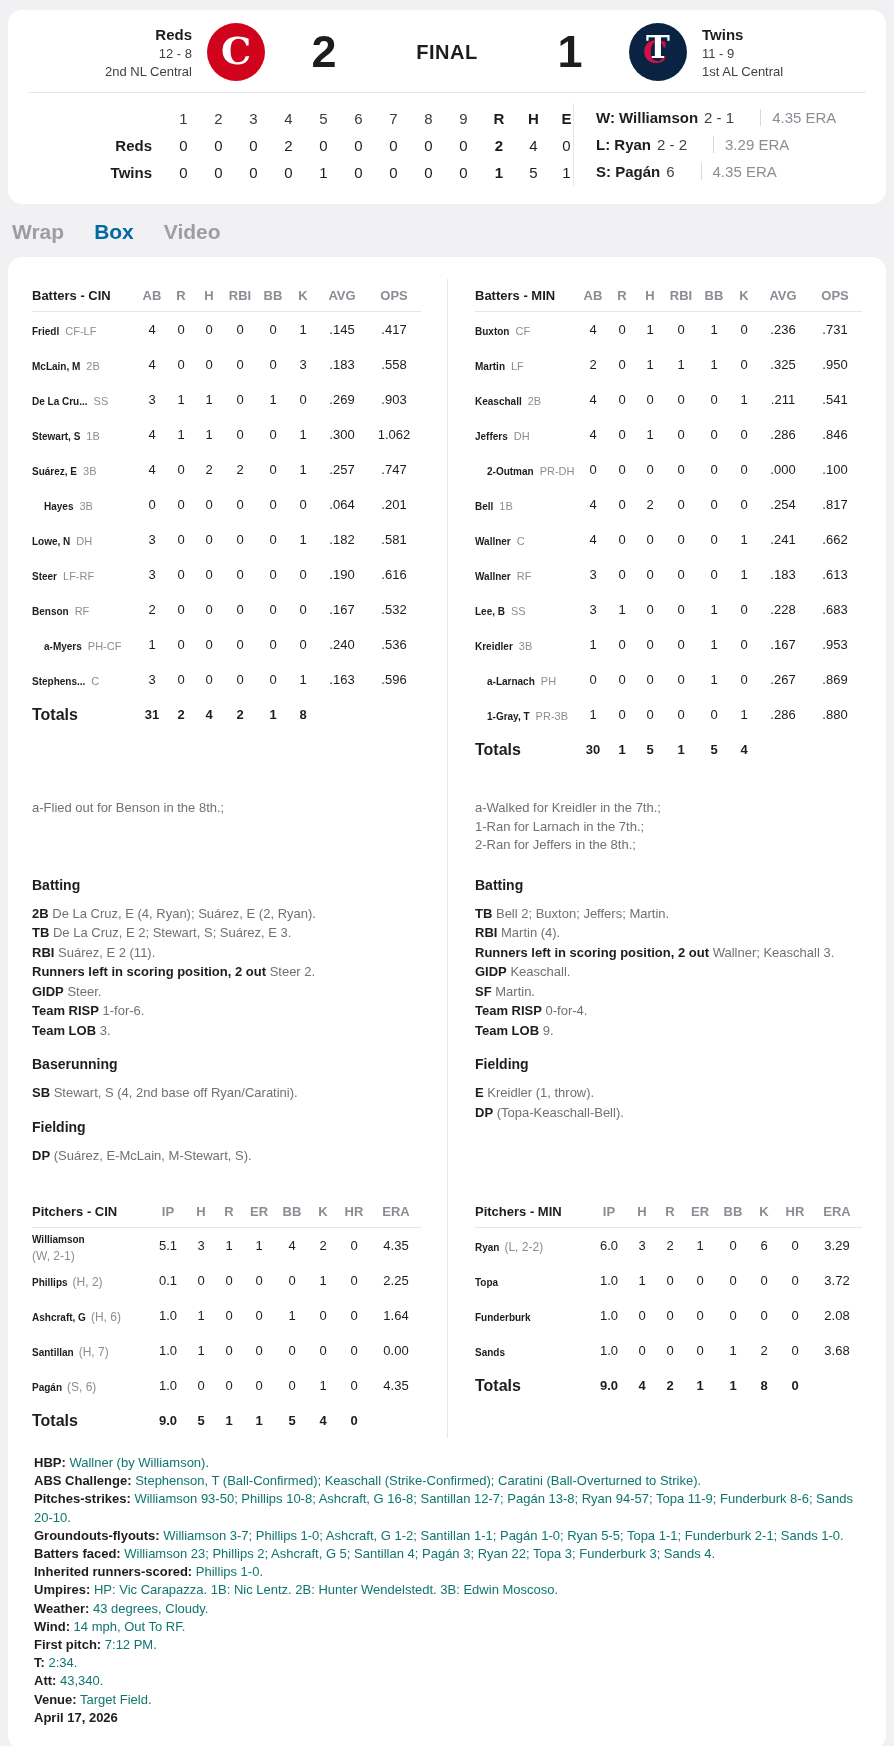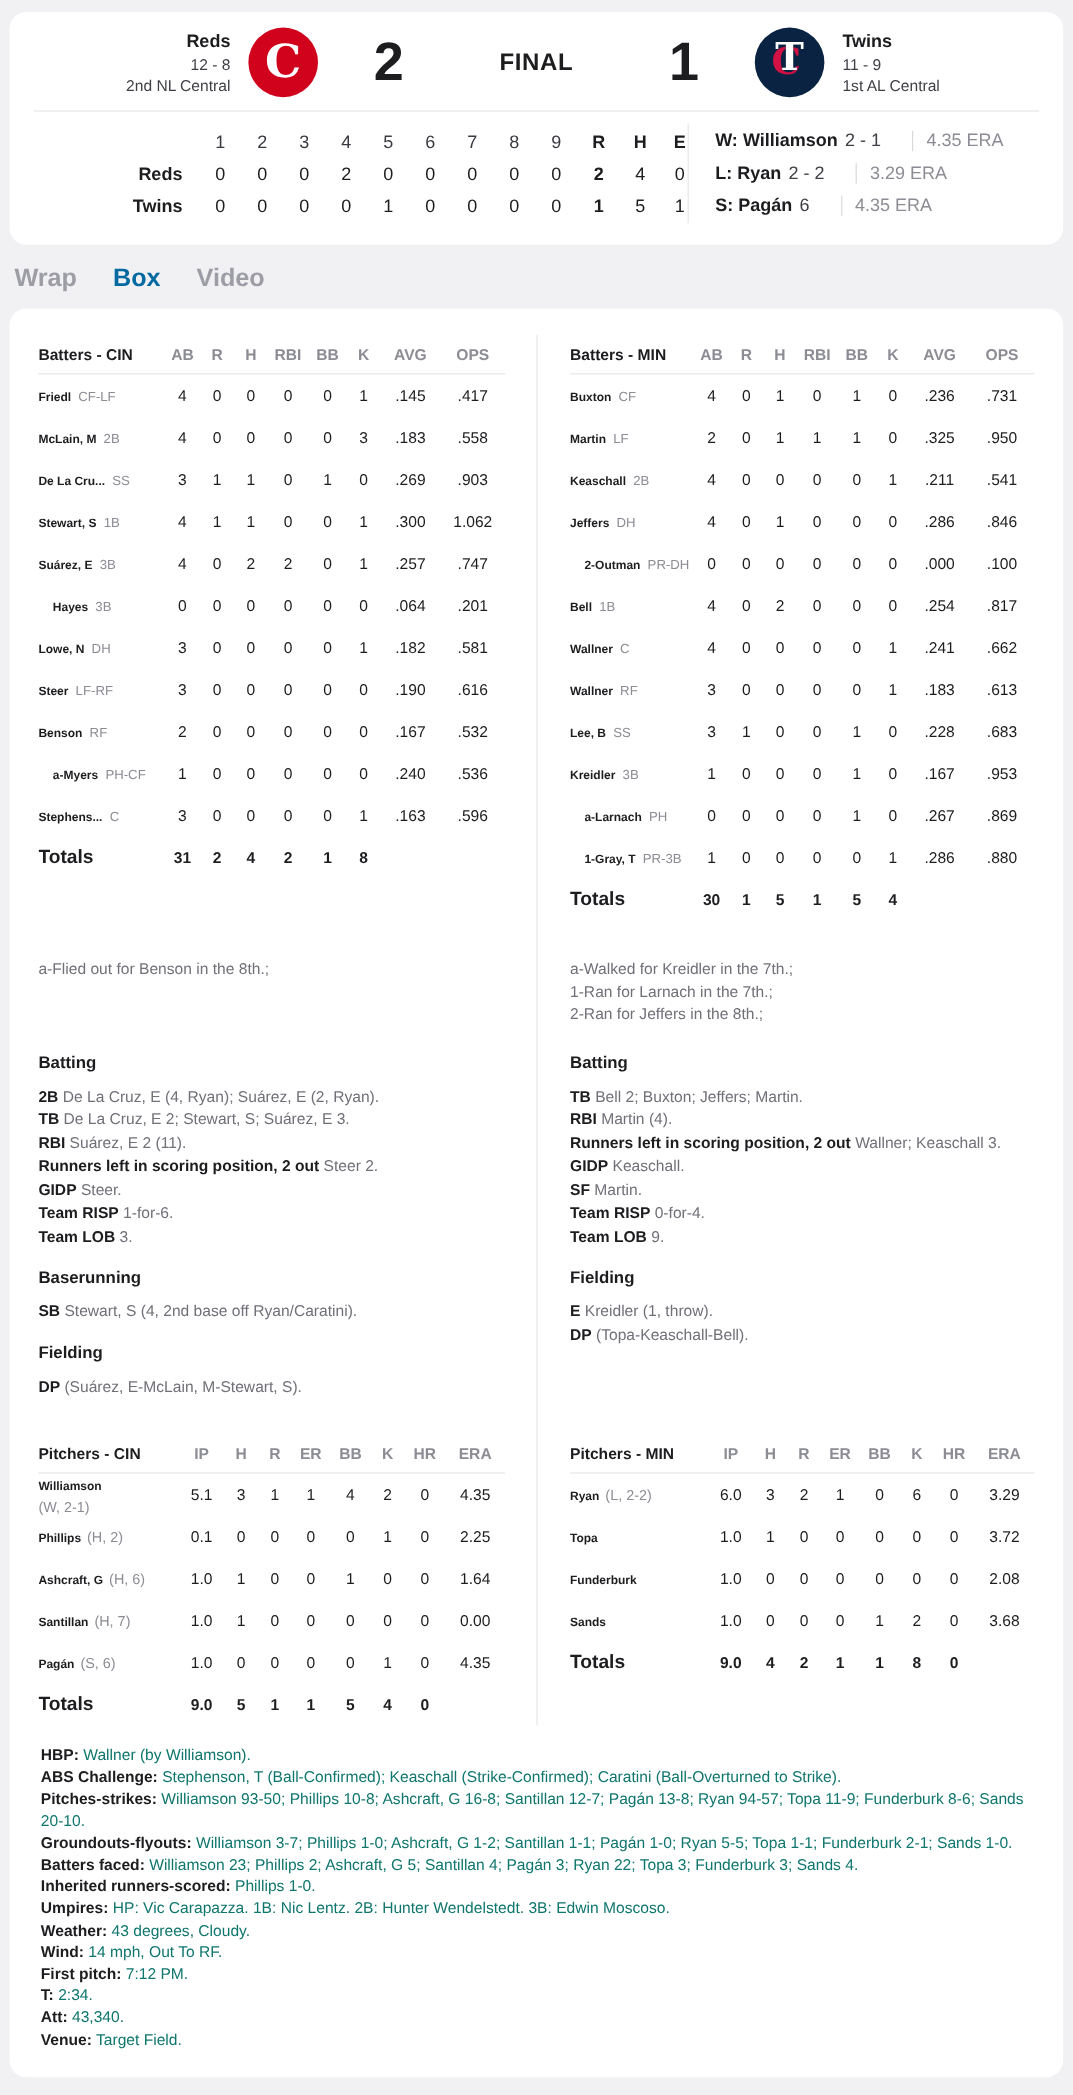--- a/index.html
+++ b/index.html
@@ -694,16 +694,17 @@
         <div class="f-line"><span class="lbl">Groundouts-flyouts:</span><span class="txt"> Williamson 3-7; Phillips 1-0; Ashcraft, G 1-2; Santillan 1-1; Pagán 1-0; Ryan 5-5; Topa 1-1; Funderburk 2-1; Sands 1-0.</span></div>
         <div class="f-line"><span class="lbl">Batters faced:</span><span class="txt"> Williamson 23; Phillips 2; Ashcraft, G 5; Santillan 4; Pagán 3; Ryan 22; Topa 3; Funderburk 3; Sands 4.</span></div>
         <div class="f-line"><span class="lbl">Inherited runners-scored:</span><span class="txt"> Phillips 1-0.</span></div>
         <div class="f-line"><span class="lbl">Umpires:</span><span class="txt"> HP: Vic Carapazza. 1B: Nic Lentz. 2B: Hunter Wendelstedt. 3B: Edwin Moscoso.</span></div>
         <div class="f-line"><span class="lbl">Weather:</span><span class="txt"> 43 degrees, Cloudy.</span></div>
         <div class="f-line"><span class="lbl">Wind:</span><span class="txt"> 14 mph, Out To RF.</span></div>
         <div class="f-line"><span class="lbl">First pitch:</span><span class="txt"> 7:12 PM.</span></div>
         <div class="f-line"><span class="lbl">T:</span><span class="txt"> 2:34.</span></div>
         <div class="f-line"><span class="lbl">Att:</span><span class="txt"> 43,340.</span></div>
         <div class="f-line"><span class="lbl">Venue:</span><span class="txt"> Target Field.</span></div>
+        <div class="f-line"><span class="lbl">April 17, 2026</span></div>
       </div>
   </div>
 
 </div>
 
 </body></html>

